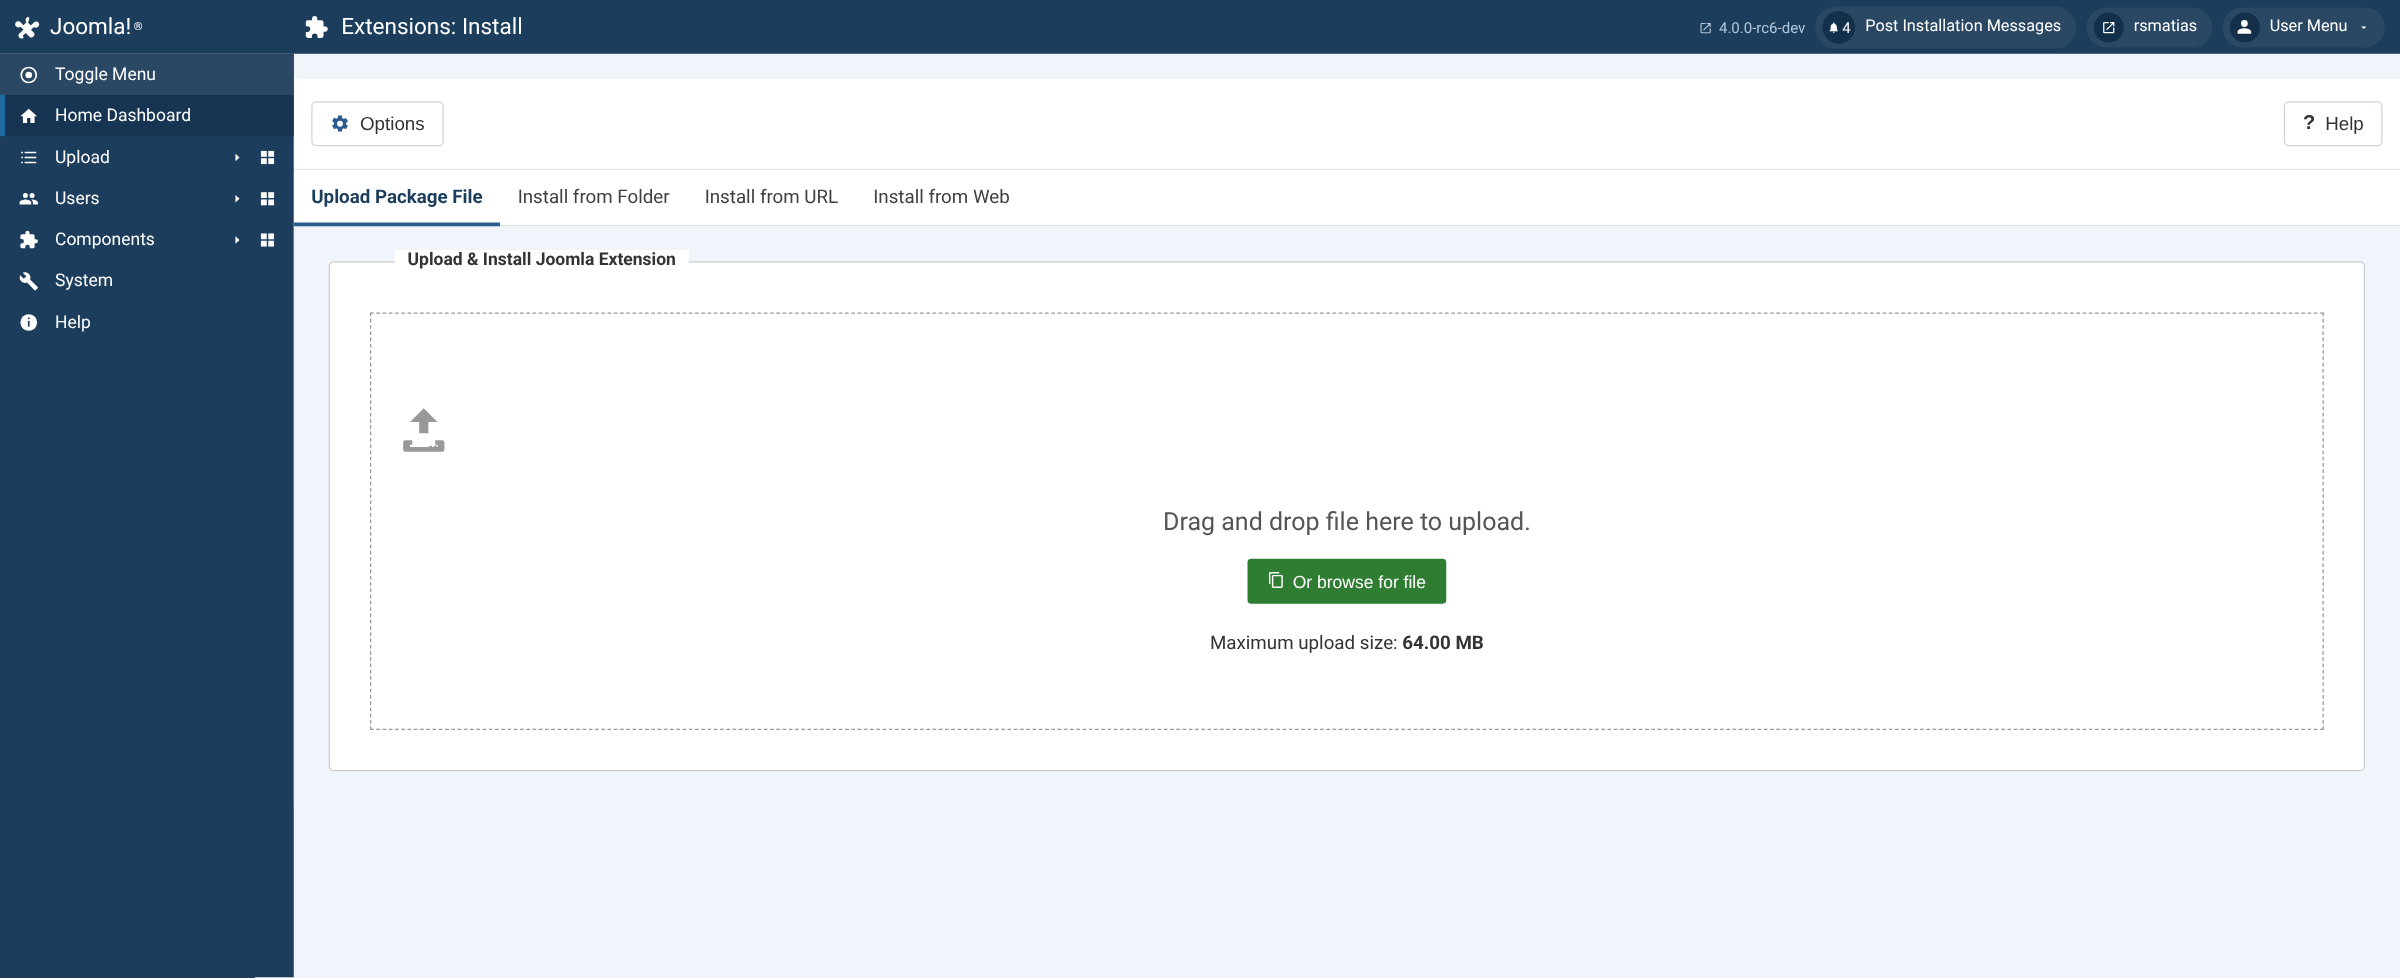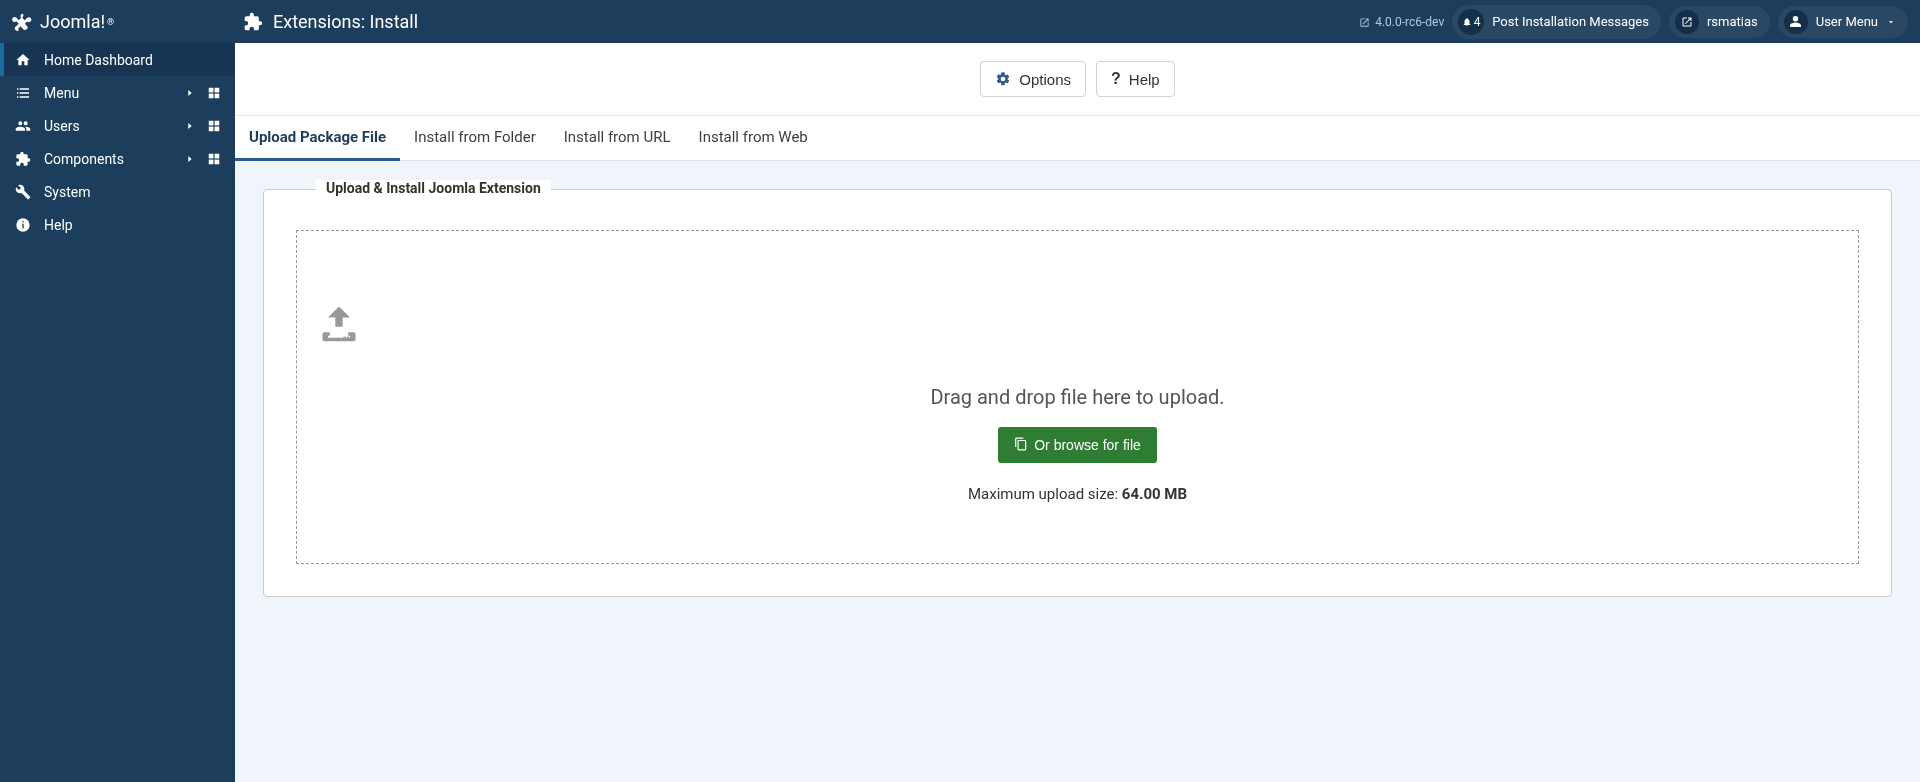--- a/index.html
+++ b/index.html
@@ -21,21 +21,21 @@
 .side-item { display: flex; align-items: center; height: 33px; padding: 0 12px; cursor: pointer; color: #fff; font-size: 14px; position: relative; }
 .side-item.toggle { background: #2a4764; }
 .side-item.active { background: #173453; }
 .side-item.active::before { content: ""; position: absolute; left: 0; top: 0; bottom: 0; width: 4px; background: #1c6ba0; }
 .side-icon { width: 22px; display: flex; align-items: center; justify-content: center; margin-right: 10px; }
 .side-label { flex: 1; }
 .side-chevron { width: 18px; color: #fff; display:flex; align-items:center; justify-content:center;}
 .side-dash { width: 18px; display: flex; align-items: center; justify-content: center; margin-left: 6px; color:#fff;}
 
 .main { flex: 1; display: flex; flex-direction: column; overflow: auto; }
-.toolbar { display: flex; justify-content: center; padding: 18px 14px; gap: 10px; background:#fff; border-bottom: 1px solid #e0e6ef;}
+.toolbar { display: flex; justify-content: space-between; padding: 18px 14px; gap: 10px; background:#fff; border-bottom: 1px solid #e0e6ef; margin-top: 20px;}
 .btn-outline { display: flex; align-items: center; gap: 8px; border: 1px solid #ced4da; background: #fff; padding: 8px 14px; border-radius: 4px; cursor: pointer; font-size: 15px; color: #333; }
 .btn-outline .bi { color: #2b5a8c; }
 .btn-outline .help-i { color:#333; font-weight:bold;}
 
 .content-card { margin: 0; background: #fff;  }
 .tabs { display: flex; border-bottom: 1px solid #dee2e6; }
 .tab { padding: 12px 14px; cursor: pointer; color: #404040; font-size: 15px; }
 .tab.active { font-weight: 700; color: #1c3d5c; border-bottom: 3px solid #2b5a8c; margin-bottom:-1px;}
 
 .tab-content { padding: 28px; background:#f0f4fb; margin:0;}
@@ -102,36 +102,45 @@
       <span>User Menu</span>
       <svg width="10" height="10" viewBox="0 0 24 24" fill="#fff">
           <path d="M7 10l5 5 5-5z"></path>
         </svg>
     </div>
   </div>
 </div>
 
 <div class="layout">
   <div class="sidebar">
+    <div class="side-item toggle">
+      <span class="side-icon">
+        <svg width="16" height="16" viewBox="0 0 24 24" fill="#fff">
+            <circle cx="12" cy="12" r="9" fill="none" stroke="#fff" stroke-width="2"></circle>
+            <circle cx="12" cy="12" r="4" fill="#fff"></circle>
+          </svg>
+      </span>
+      <span class="side-label">Toggle Menu</span>
+    </div>
     <div id="sidebar-items">
         <div class="side-item active">
           <span class="side-icon">
             <svg width="16" height="16" viewBox="0 0 24 24" fill="#fff">
               <path d="M10 20v-6h4v6h5v-8h3L12 3 2 12h3v8z"></path>
             </svg>
           </span>
           <span class="side-label">Home Dashboard</span>
         </div>
         <div class="side-item">
           <span class="side-icon">
             <svg width="16" height="16" viewBox="0 0 24 24" fill="#fff">
               <path d="M3 5h2v2H3V5zm4 0h14v2H7V5zM3 11h2v2H3v-2zm4 0h14v2H7v-2zM3 17h2v2H3v-2zm4 0h14v2H7v-2z"></path>
             </svg>
           </span>
-          <span class="side-label">Menu</span>
+          <span class="side-label">Upload</span>
           <span class="side-chevron">
             <svg width="10" height="10" viewBox="0 0 24 24" fill="#fff">
               <path d="M8 5l8 7-8 7z"></path>
             </svg>
           </span>
           <span class="side-dash">
             <svg width="14" height="14" viewBox="0 0 24 24" fill="#fff">
               <rect x="3" y="3" width="8" height="8"></rect>
               <rect x="13" y="3" width="8" height="8"></rect>
               <rect x="3" y="13" width="8" height="8"></rect>

